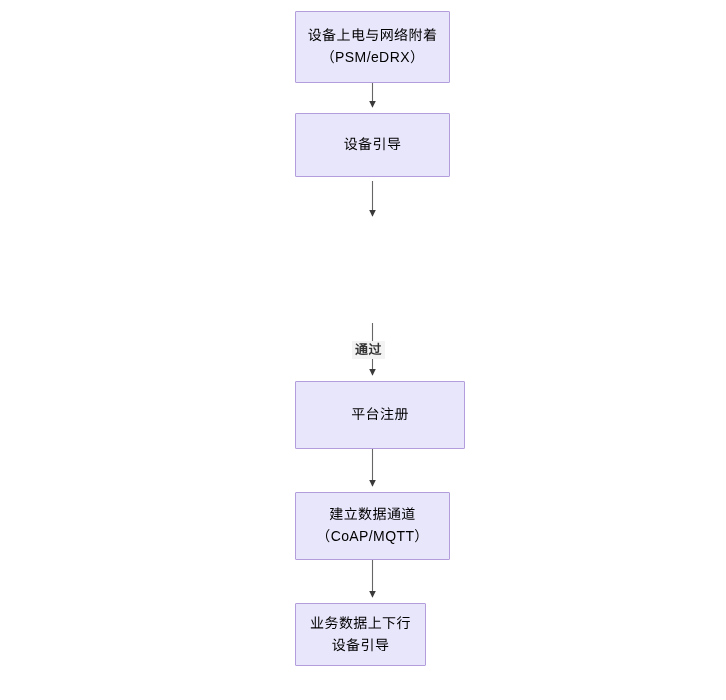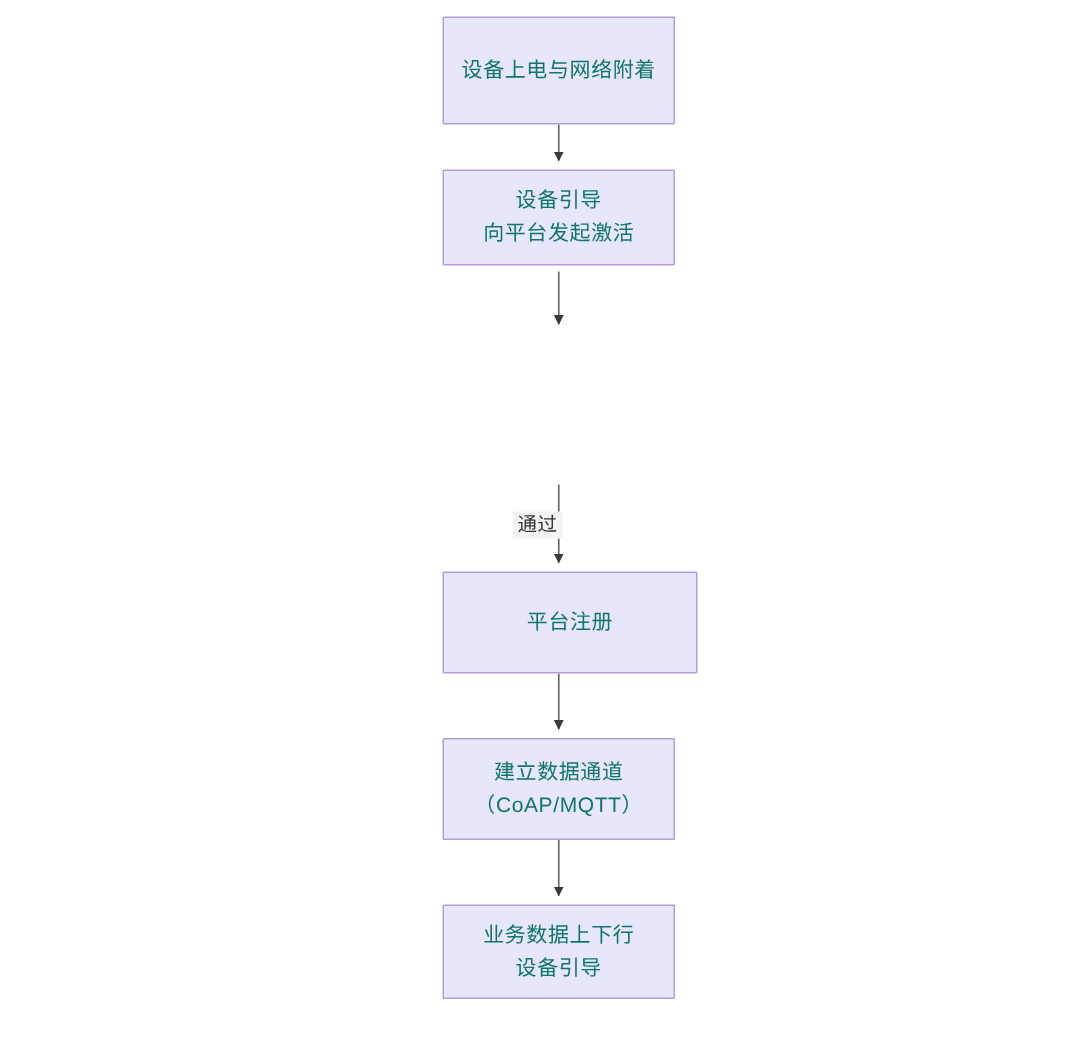--- a/index.html
+++ b/index.html
@@ -26,21 +26,21 @@
     height: 700px;
     pointer-events: none;
   }
   .node {
     position: absolute;
     box-sizing: border-box;
     display: flex;
     flex-direction: column;
     align-items: center;
     justify-content: center;
-    color: #0f766e;
+    color: #000000;
     font-size: 14px;
     line-height: 1.55;
     text-align: right;
     letter-spacing: 0.4px;
     white-space: nowrap;
   }
   .node.process {
     background: #e8e6fb;
     border: 1.6px solid #b39ddb;
     border-radius: 1px;
@@ -110,37 +110,37 @@
       <line x1="372.5" y1="449" x2="372.5" y2="486" stroke="#666666" stroke-width="1.1" marker-end="url(#arrow)"></line>
     </g>
 
     <g>
       <line x1="372.5" y1="560" x2="372.5" y2="597" stroke="#666666" stroke-width="1.1" marker-end="url(#arrow)"></line>
     </g>
   </svg>
 
   <div class="node process" style="left:295px; top:11px; width:155px; height:72px;">
     <span class="node-line">设备上电与网络附着</span>
+    <span class="node-line">（PSM/eDRX）</span>
   </div>
 
   <div class="node process" style="left:295px; top:113px; width:155px; height:64px;">
     <span class="node-line">设备引导</span>
-    <span class="node-line">向平台发起激活</span>
   </div>
 
 
-  <div class="edge-label" style="left:342px; top:341px;">通过</div>
+  <div class="edge-label" style="left:352px; top:341px;font-weight:bold;">通过</div>
 
   <div class="node process" style="left:295px; top:381px; width:170px; height:68px;">
     <span class="node-line">平台注册</span>
   </div>
 
   <div class="node process" style="left:295px; top:492px; width:155px; height:68px;">
     <span class="node-line">建立数据通道</span>
     <span class="node-line">（CoAP/MQTT）</span>
   </div>
 
-  <div class="node process" style="left:295px; top:603px; width:155px; height:63px;">
+  <div class="node process" style="left:295px; top:603px; width:131px; height:63px;">
     <span class="node-line">业务数据上下行</span>
     <span class="node-line">设备引导</span>
   </div>
 
 </div>
 
 </body></html>

